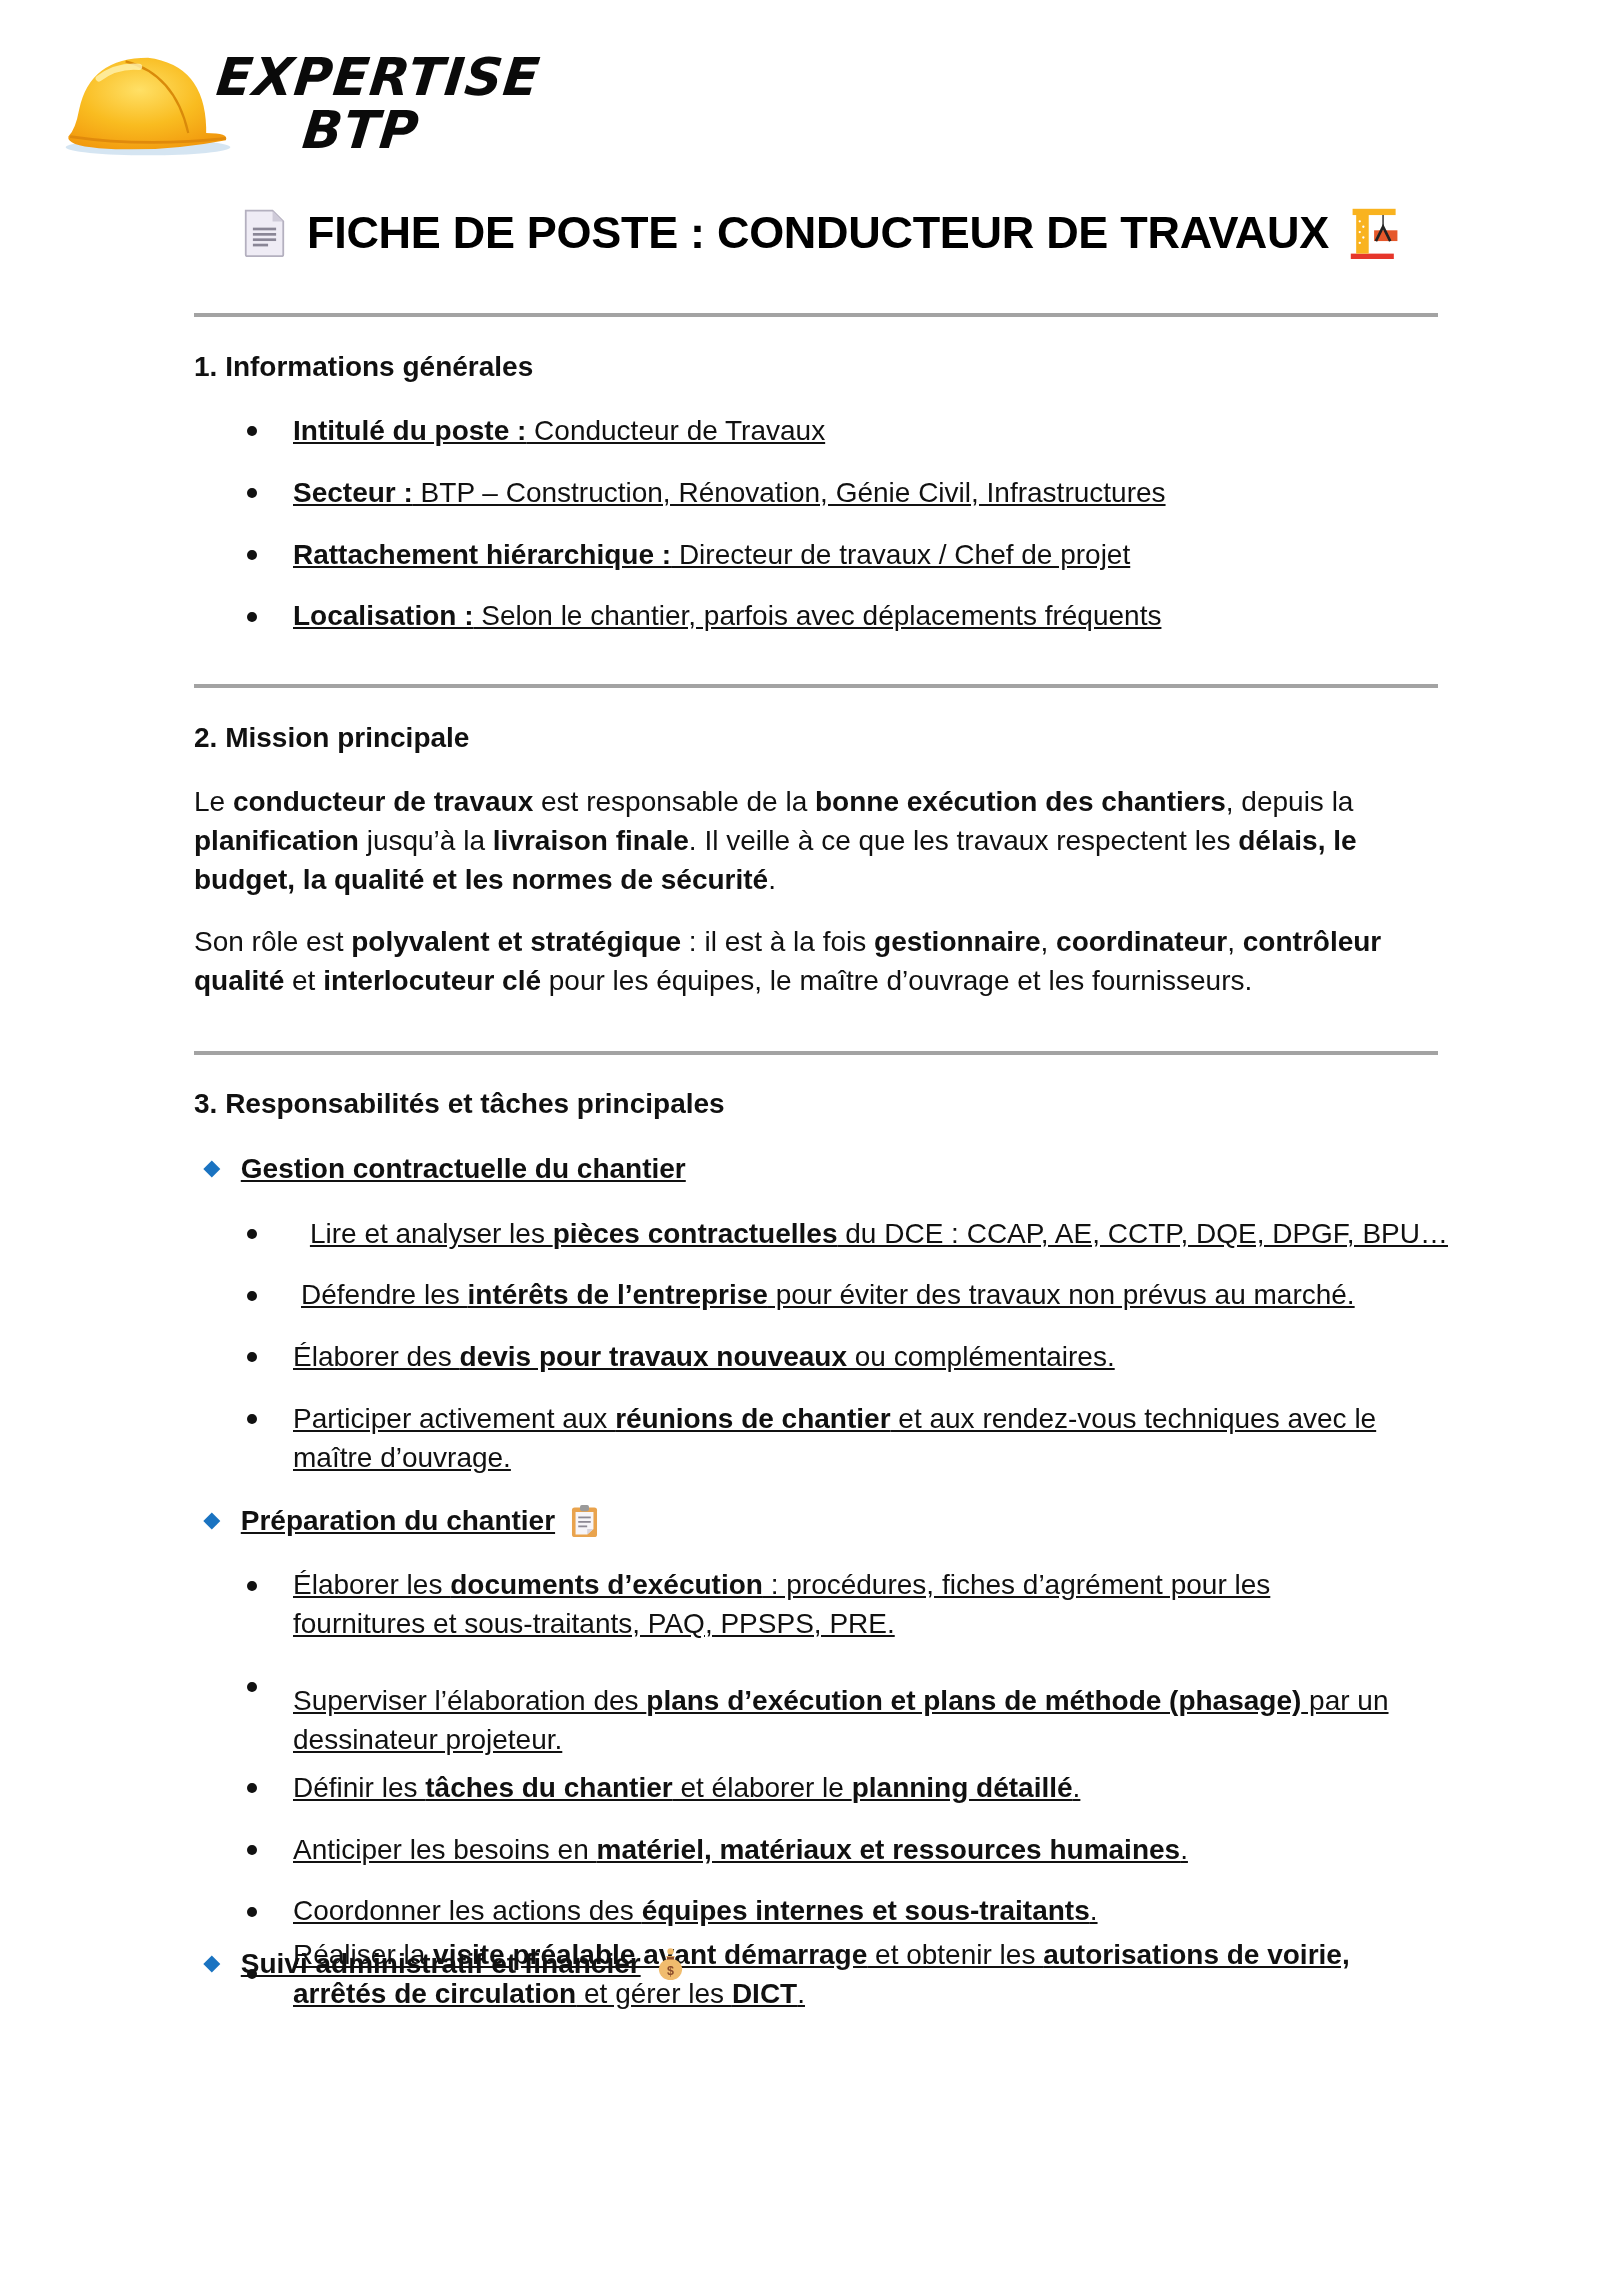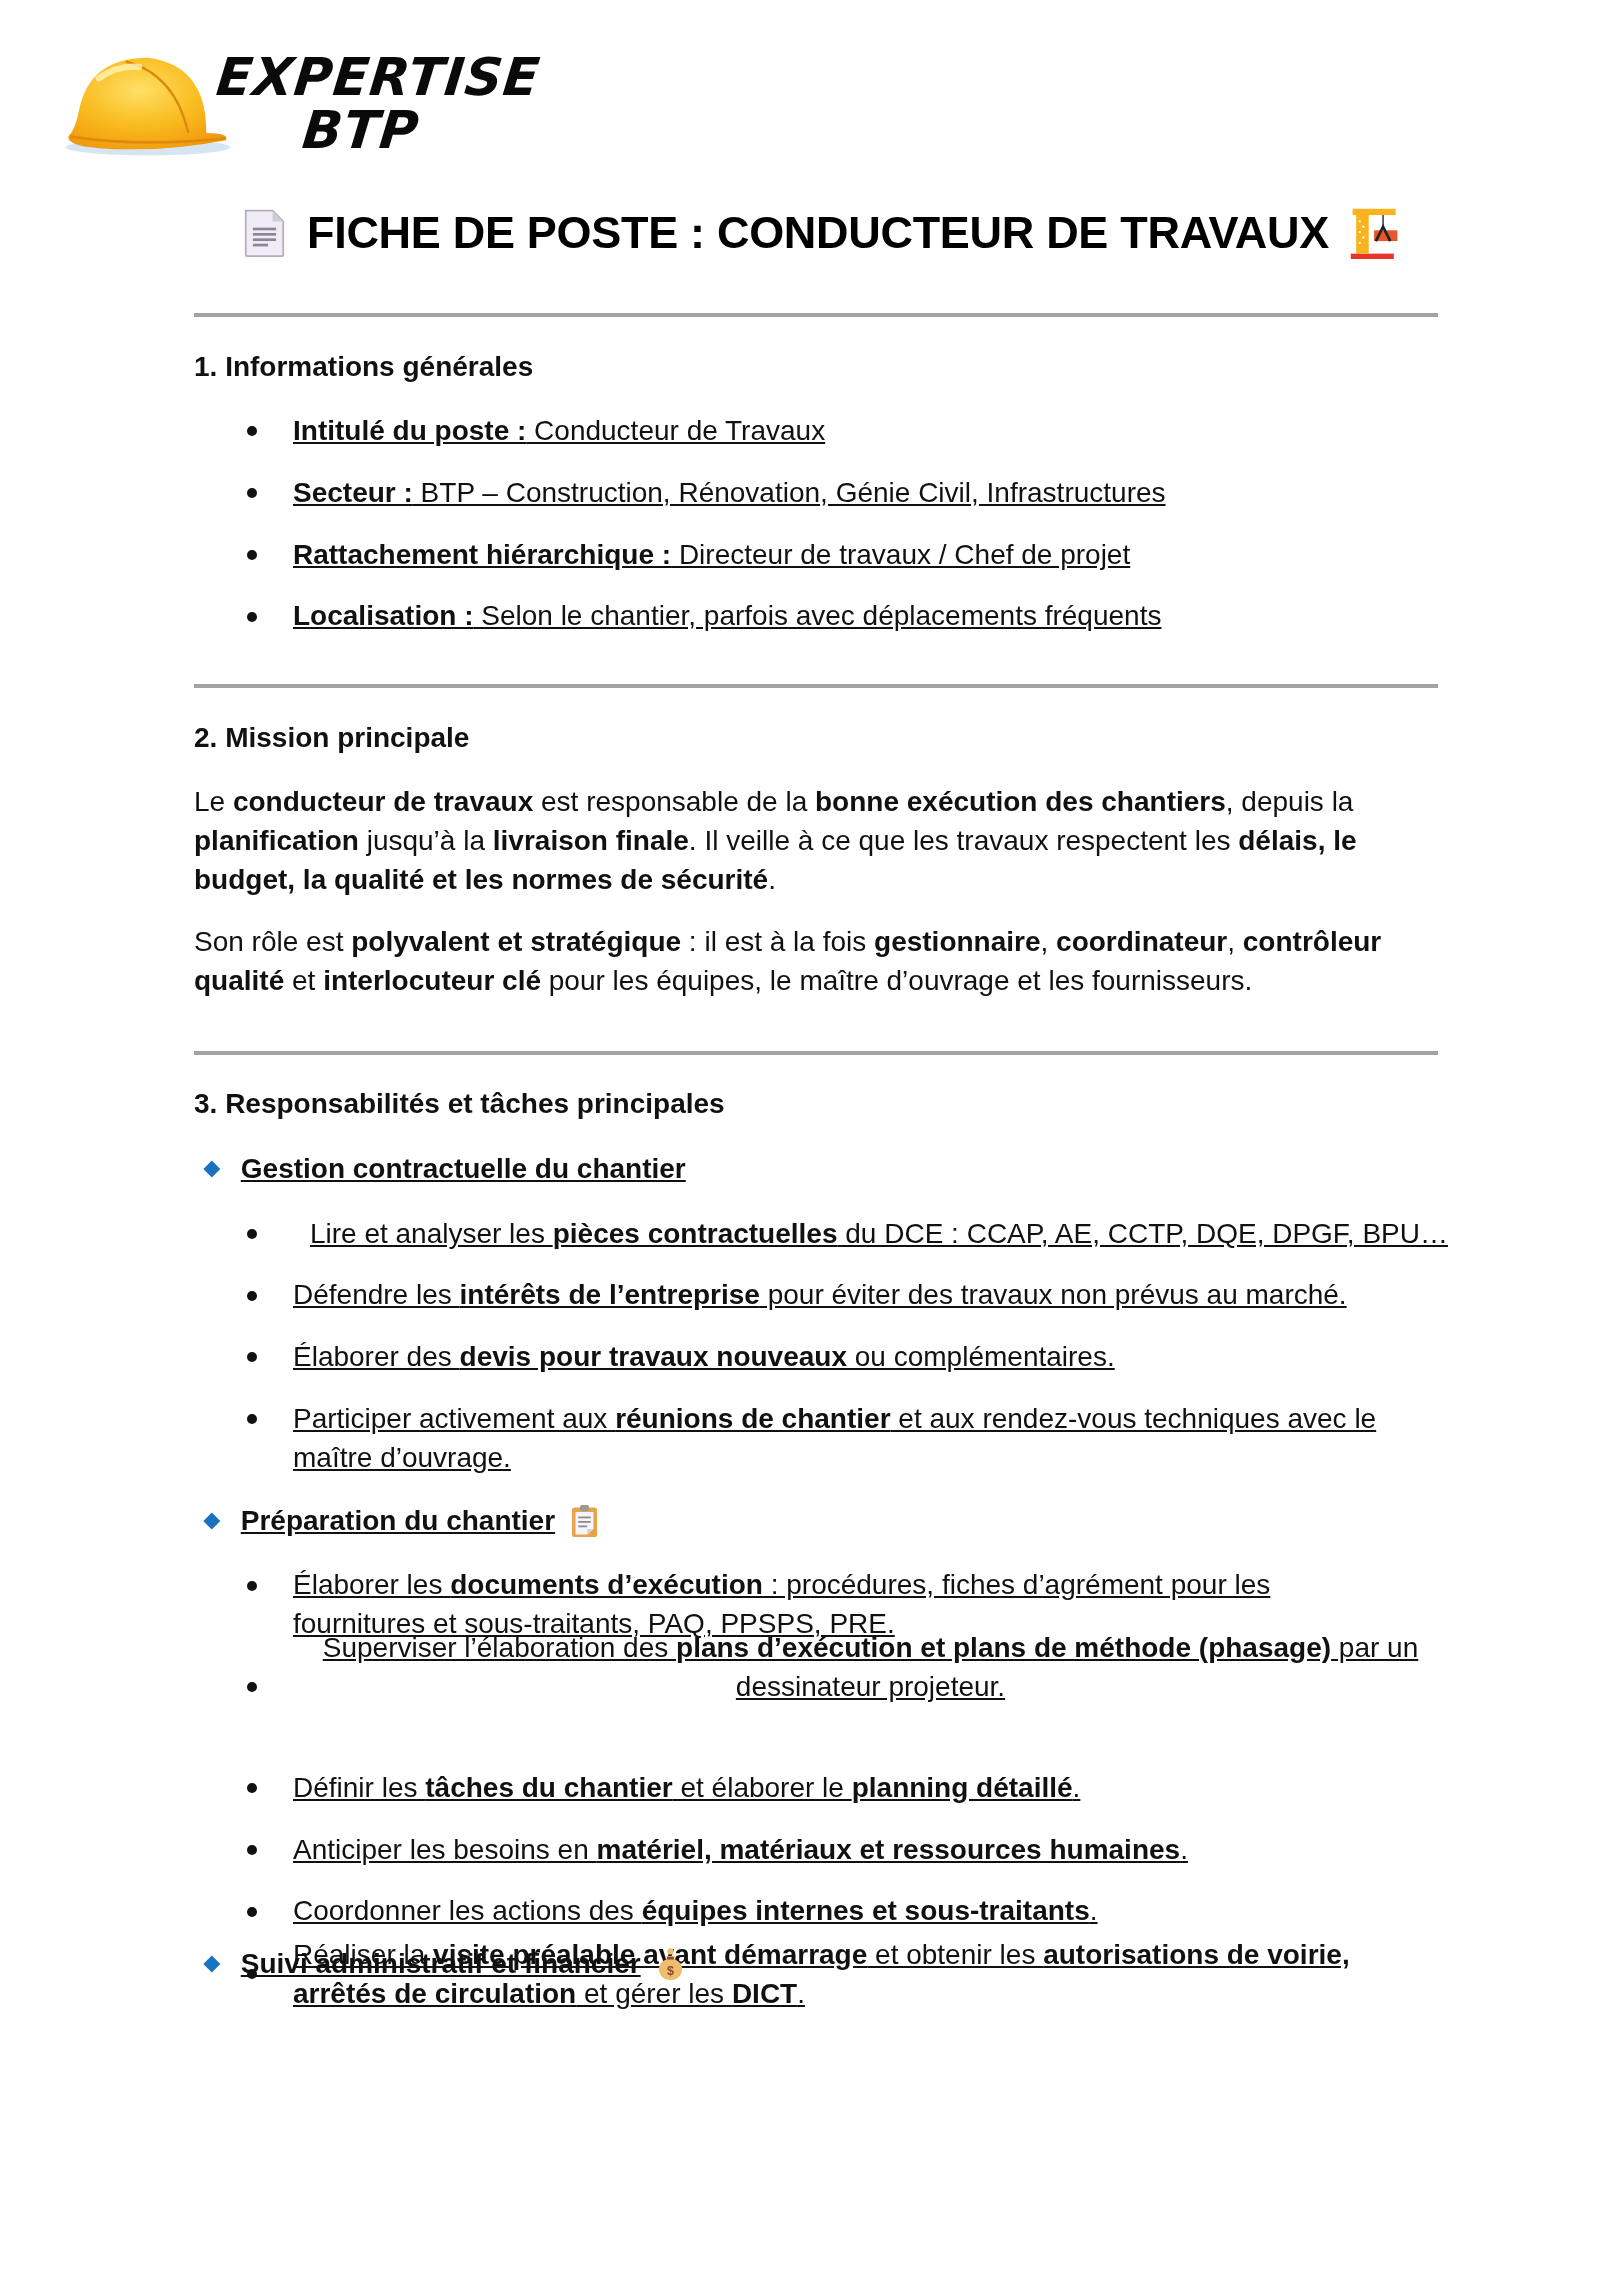--- a/index.html
+++ b/index.html
@@ -101,21 +101,21 @@
 
 <div class="abs h2" style="top:1088px;">3. Responsabilités et tâches principales</div>
 
 <div class="abs sub" style="top:1153px;">
   <span class="diamond"></span>
   <span>Gestion contractuelle du chantier</span>
 </div>
 <div class="abs bullet" style="top:1229px;"></div>
 <div class="abs li rich" style="top:1214px;text-align:right;">Lire et analyser les <b>pièces contractuelles</b> du DCE : CCAP, AE, CCTP, DQE, DPGF, BPU…</div>
 <div class="abs bullet" style="top:1291px;"></div>
-<div class="abs li rich" style="top:1275px;">Défendre les <b>intérêts de l’entreprise</b> pour éviter des travaux non prévus au marché.</div>
+<div class="abs li rich" style="top:1275px;margin-left:8px;">Défendre les <b>intérêts de l’entreprise</b> pour éviter des travaux non prévus au marché.</div>
 <div class="abs bullet" style="top:1352px;"></div>
 <div class="abs li rich" style="top:1337px;">Élaborer des <b>devis pour travaux nouveaux</b> ou complémentaires.</div>
 <div class="abs bullet" style="top:1414px;"></div>
 <div class="abs li rich" style="top:1399px;">Participer activement aux <b>réunions de chantier</b> et aux rendez-vous techniques avec le maître d’ouvrage.</div>
 
 <div class="abs sub" style="top:1504px;">
   <span class="diamond"></span>
   <span>Préparation du chantier</span>
   <svg class="emoji" width="27" height="34" viewBox="0 0 30 38">
     <rect x="1" y="4" width="28" height="33" rx="3" fill="#e9a34d"></rect>
@@ -123,21 +123,21 @@
     <path d="M25,28 L18,28 L18,34 Z" fill="#d8d4dc"></path>
     <rect x="10" y="1" width="10" height="7" rx="2" fill="#9a9a9a"></rect>
     <rect x="8" y="14" width="14" height="2" fill="#8e8a94"></rect>
     <rect x="8" y="19" width="14" height="2" fill="#8e8a94"></rect>
     <rect x="8" y="24" width="10" height="2" fill="#8e8a94"></rect>
   </svg>
 </div>
 <div class="abs bullet" style="top:1581px;"></div>
 <div class="abs li rich" style="top:1565px; width:1030px;">Élaborer les <b>documents d’exécution</b> : procédures, fiches d’agrément pour les fournitures et sous-traitants, PAQ, PPSPS, PRE.</div>
 <div class="abs bullet" style="top:1682px;"></div>
-<div class="abs li rich" style="top:1628px;text-align:center;">Superviser l’élaboration des <b>plans d’exécution et plans de méthode (phasage)</b> par un dessinateur projeteur.</div>
+<div class="abs li rich" style="top:1681px;">Superviser l’élaboration des <b>plans d’exécution et plans de méthode (phasage)</b> par un dessinateur projeteur.</div>
 <div class="abs bullet" style="top:1783px;"></div>
 <div class="abs li rich" style="top:1768px;">Définir les <b>tâches du chantier</b> et élaborer le <b>planning détaillé</b>.</div>
 <div class="abs bullet" style="top:1845px;"></div>
 <div class="abs li rich" style="top:1830px;">Anticiper les besoins en <b>matériel, matériaux et ressources humaines</b>.</div>
 <div class="abs bullet" style="top:1907px;"></div>
 <div class="abs li rich" style="top:1891px;">Coordonner les actions des <b>équipes internes et sous-traitants</b>.</div>
 <div class="abs bullet" style="top:1969px;"></div>
 <div class="abs li rich" style="top:1935px; width:1119px;">Réaliser la <b>visite préalable avant démarrage</b> et obtenir les <b>autorisations de voirie, arrêtés de circulation</b> et gérer les <b>DICT</b>.</div>
 
 <div class="abs sub" style="top:1947px;">

